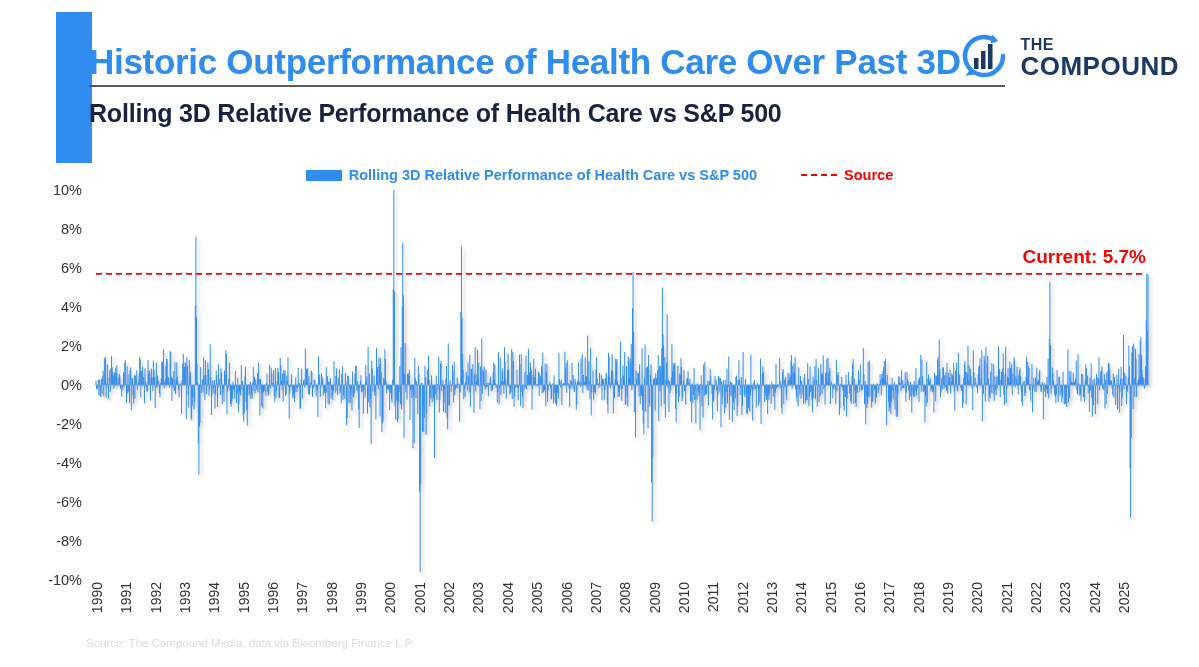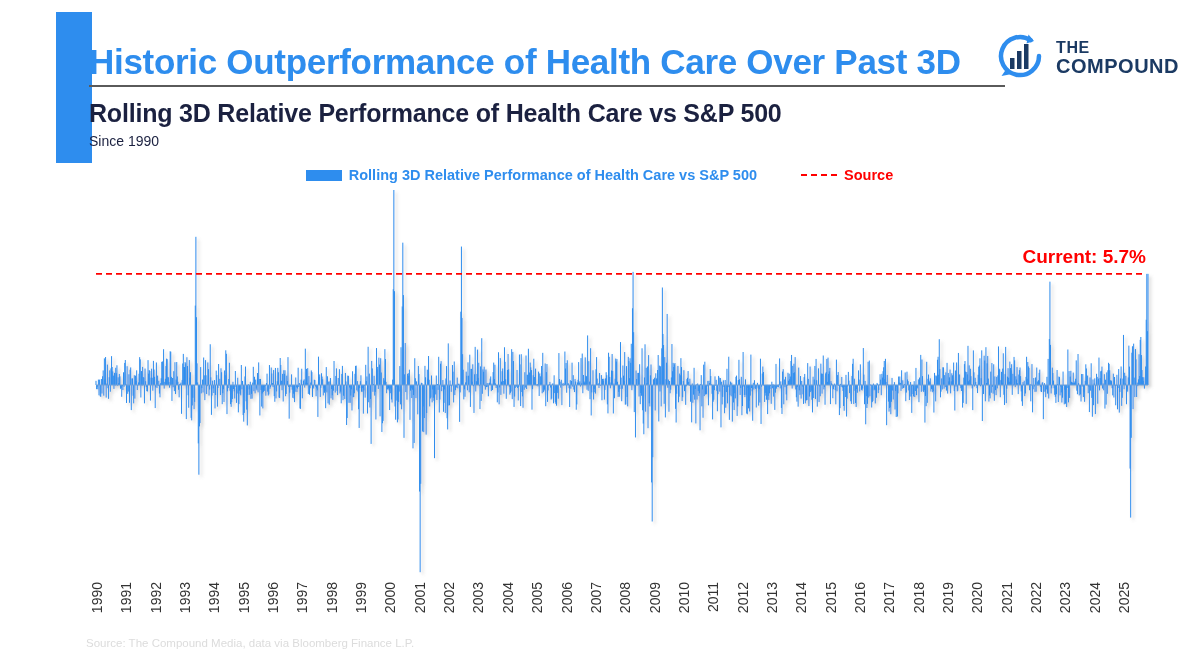--- a/index.html
+++ b/index.html
@@ -74,21 +74,21 @@
     display: flex;
     flex-direction: column;
     line-height: 1.0;
     color: #1B3A63;
     font-weight: bold;
     font-size: 20px;
     letter-spacing: 0.5px;
     justify-content: space-between;
   }
   #logo-text .t1 { font-size: 16px; }
-  #logo-text .t2 { font-size: 20px; }
+  #logo-text .t2 { font-size: 26px; }
 
   
   #legend {
     position: absolute;
     top: 167px;
     left: 0;
     width: 1199px;
     display: flex;
     justify-content: center;
     align-items: center;
@@ -200,21 +200,20 @@
 </style>
 </head>
 <body>
 
 <div id="accent-bar"></div>
 
 <div id="header">
   <div id="main-title">Historic Outperformance of Health Care Over Past 3D</div>
   <div id="title-rule"></div>
   <div id="subtitle">Rolling 3D Relative Performance of Health Care vs S&amp;P 500</div>
-  <div id="since">Since 1990</div>
 </div>
 
 <div id="logo">
   <span>
     <svg width="52" height="52" viewBox="0 0 52 52">
       <path d="M45 26a19 19 0 1 1-8.5-15.8" fill="none" stroke="#2E8DEE" stroke-width="4.5" stroke-linecap="round"></path>
       <path d="M34.5 4.5 L40 11 L32.5 13.5 Z" fill="#2E8DEE"></path>
       <path d="M13 38 L7.5 46 L18 44 Z" fill="#2E8DEE"></path>
       <rect x="16" y="28" width="4.5" height="11" fill="#1B3A63"></rect>
       <rect x="23" y="21" width="4.5" height="18" fill="#1B3A63"></rect>
@@ -232,20 +231,33 @@
     <span class="legend-swatch"></span>
     <span class="legend-label-blue">Rolling 3D Relative Performance of Health Care vs S&amp;P 500</span>
   </div>
   <div class="legend-item">
     <span class="legend-dash"></span>
     <span class="legend-label-red">Source</span>
   </div>
 </div>
 
 <div id="chart-area">
+  <div id="y-axis">
+      <div class="y-tick" style="top: 0px;">10%</div>
+      <div class="y-tick" style="top: 39px;">8%</div>
+      <div class="y-tick" style="top: 78px;">6%</div>
+      <div class="y-tick" style="top: 117px;">4%</div>
+      <div class="y-tick" style="top: 156px;">2%</div>
+      <div class="y-tick" style="top: 195px;">0%</div>
+      <div class="y-tick" style="top: 234px;">-2%</div>
+      <div class="y-tick" style="top: 273px;">-4%</div>
+      <div class="y-tick" style="top: 312px;">-6%</div>
+      <div class="y-tick" style="top: 351px;">-8%</div>
+      <div class="y-tick" style="top: 390px;">-10%</div>
+    </div>
   <div id="plot">
     <svg id="plot-svg">
       <defs>
         <filter id="barshadow" x="-50%" y="-50%" width="250%" height="250%">
           <feDropShadow dx="2.5" dy="2.5" stdDeviation="1.6" flood-color="#8a8a8a" flood-opacity="0.42"></feDropShadow>
         </filter>
       </defs>
       <g id="bars" filter="url(#barshadow)">
           <rect x="-0.50" y="190.80" width="1.00" height="4.20" fill="#2E8DEE"></rect>
           <rect x="0.10" y="195.00" width="1.00" height="4.17" fill="#2E8DEE"></rect>

